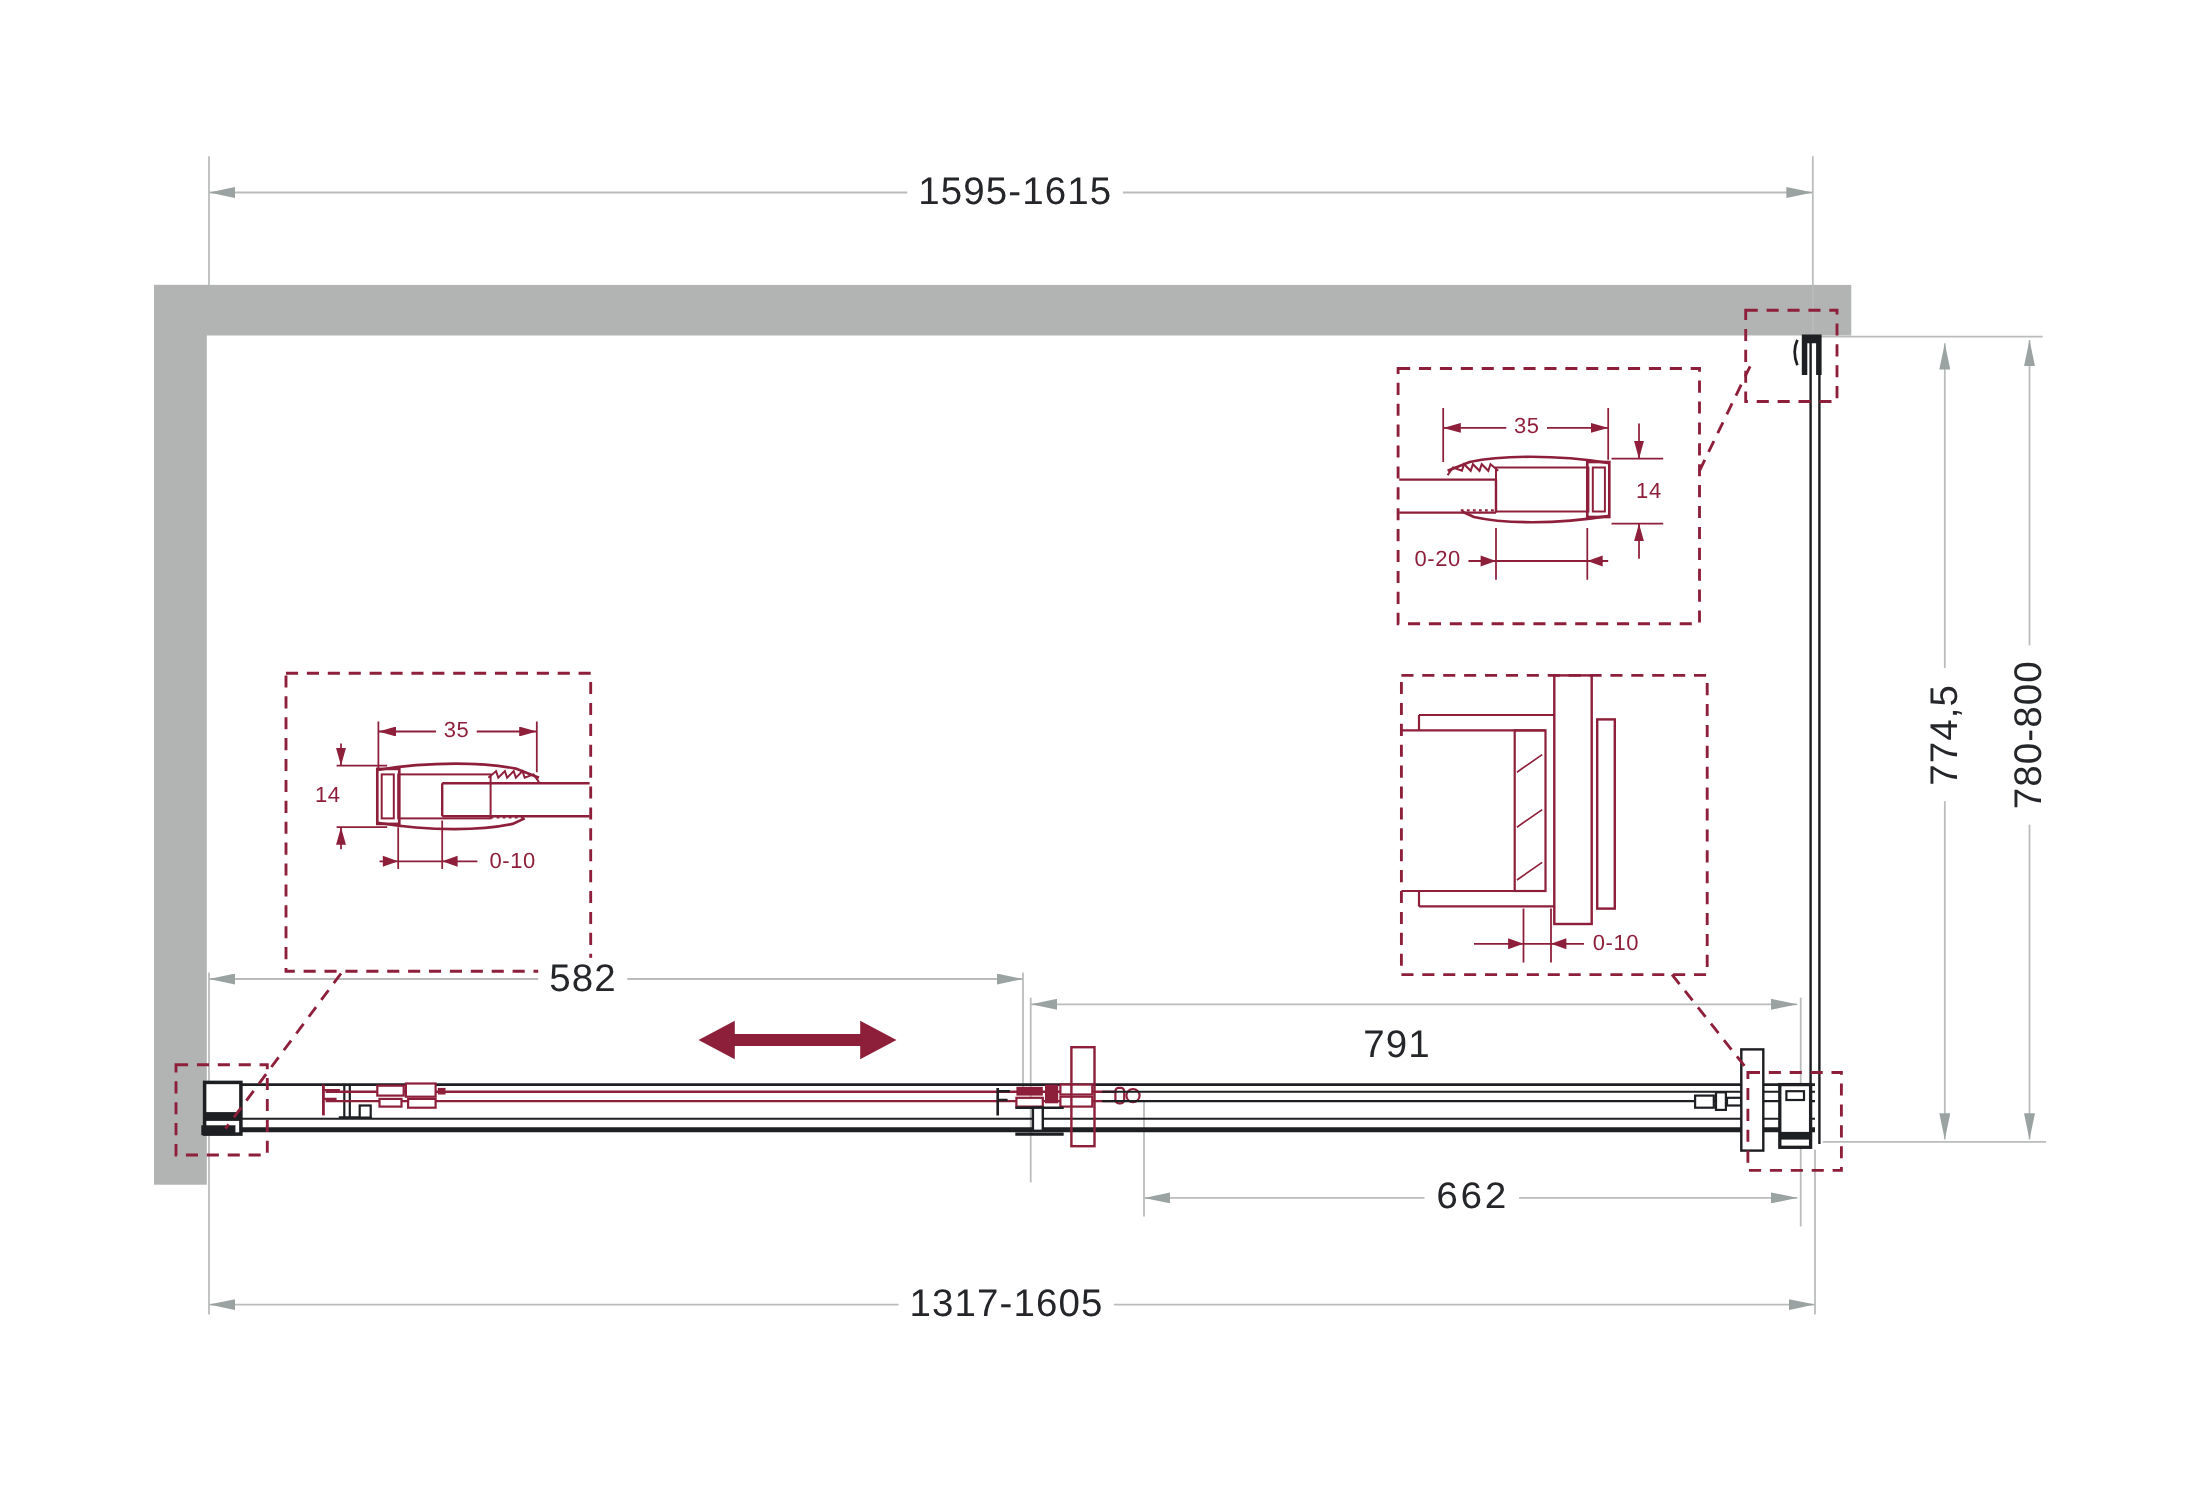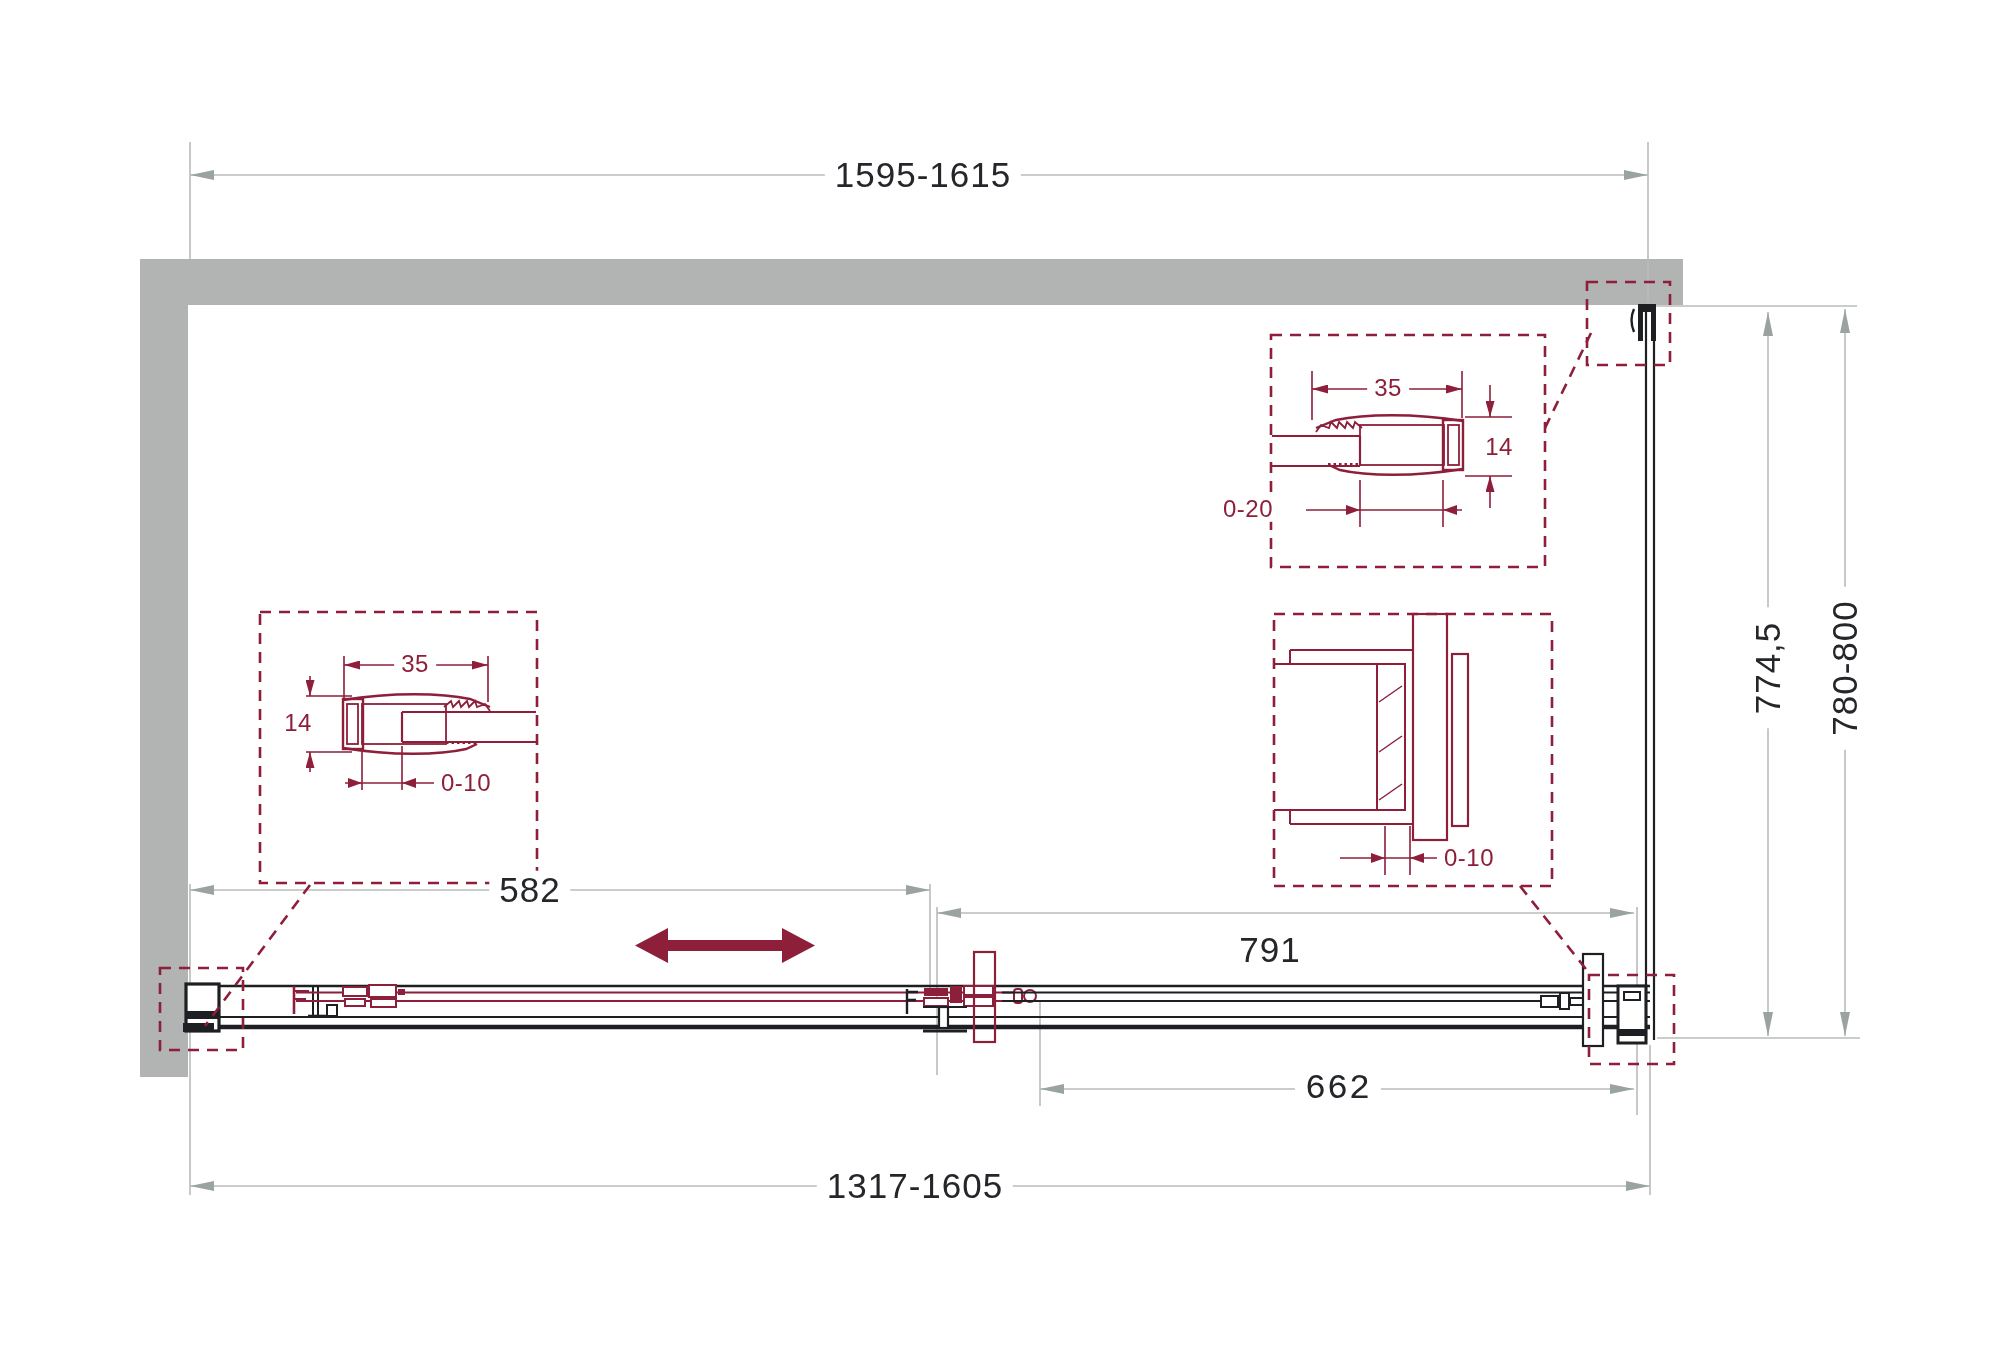--- a/index.html
+++ b/index.html
@@ -7,21 +7,21 @@
     position:relative; width:2000px; height:1363px; background:#ffffff;
     font-family:"Liberation Sans", sans-serif; overflow:hidden;
   }
   .stage svg { position:absolute; left:0; top:0; }
   .dim {
     position:absolute; transform:translate(-50%,-50%);
     background:#ffffff; padding:0 10px; font-size:35px; color:#24262a;
     letter-spacing:1px; white-space:nowrap; line-height:1.1;
   }
   .dim.rot { transform:translate(-50%,-50%) rotate(-90deg); padding:0 14px; }
-  .dim.red { color:#8e1f3a; font-size:24px; padding:0 7px; letter-spacing:0.5px; }
+  .dim.red { color:#8e1f3a; font-size:20px; padding:0 7px; letter-spacing:0.5px; }
 </style>
 </head>
 <body>
 
 <div class="stage">
 
   <svg width="2000" height="1363" viewBox="0 0 2000 1363">
     <defs>
       <marker id="mg" viewBox="0 0 24 10" refX="24" refY="5" markerWidth="24" markerHeight="10" markerUnits="userSpaceOnUse" orient="auto-start-reverse">
         <path d="M0,0 L24,5 L0,10 Z" fill="#9aa3a2"></path>
@@ -232,17 +232,17 @@
   <span class="dim" style="left:915px;  top:1186px;">1317-1605</span>
   <span class="dim rot" style="left:1768px; top:668px;">774,5</span>
   <span class="dim rot" style="left:1845px; top:668px;">780-800</span>
 
   <span class="dim red" style="left:415px; top:664px;">35</span>
   <span class="dim red" style="left:298px; top:723px;">14</span>
   <span class="dim red" style="left:466px; top:783px;">0-10</span>
 
   <span class="dim red" style="left:1388px; top:388px;">35</span>
   <span class="dim red" style="left:1499px; top:447px;">14</span>
-  <span class="dim red" style="left:1248px; top:509px;">0-20</span>
+  <span class="dim red" style="left:1307px; top:509px;">0-20</span>
 
   <span class="dim red" style="left:1469px; top:858px;">0-10</span>
 
 </div>
 
 </body></html>

